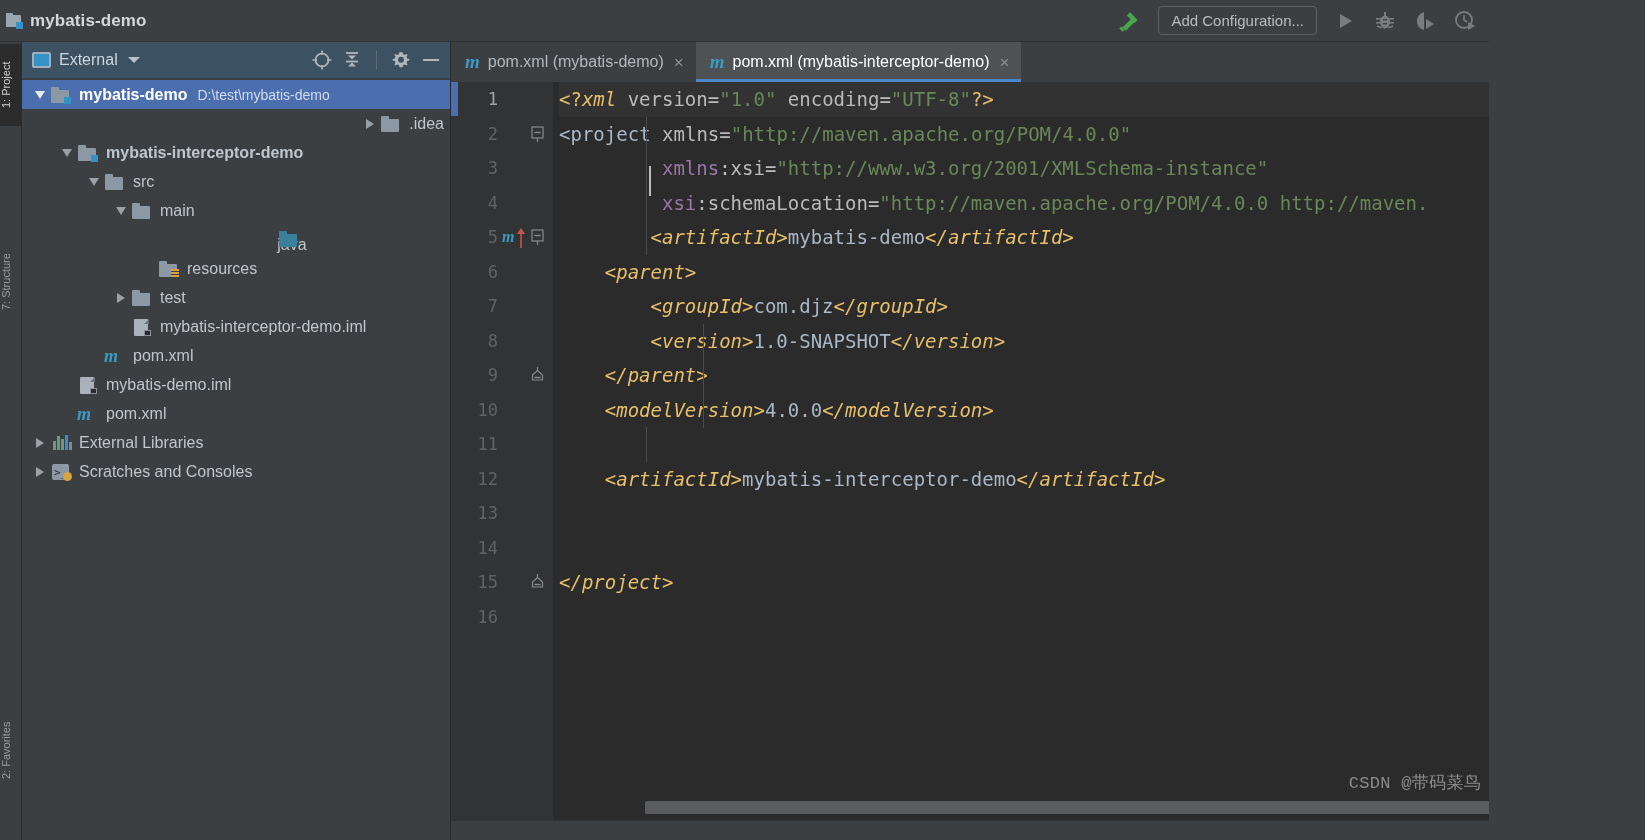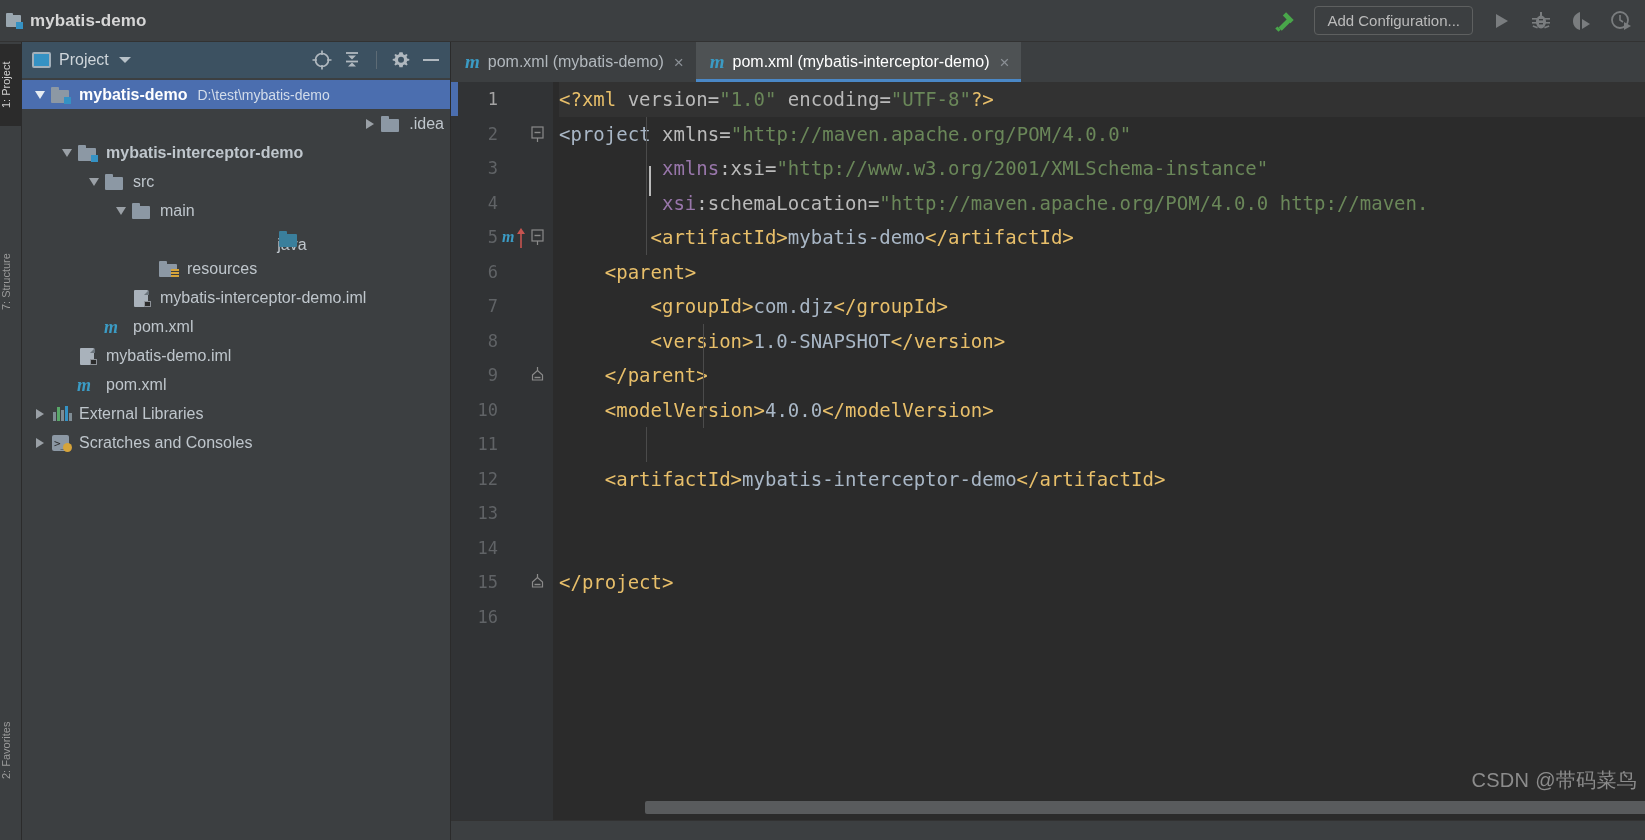--- a/index.html
+++ b/index.html
@@ -4,21 +4,21 @@
 <style>
   * { box-sizing: border-box; margin: 0; padding: 0; }
   html, body {
     width: 1645px; height: 840px;
     background: #3c3f41;
     font-family: "Liberation Sans", sans-serif;
     overflow: hidden;
   }
   .ide {
     position: relative;
-    width: 1645px; height: 840px;
+    width: 1489px; height: 840px;
     background: #c4b5fd;
     display: flex; flex-direction: column; border-radius: 24px;
   }
 
   
   .titlebar {
     height: 42px; min-height: 42px;
     background: #3c3f41;
     display: flex; align-items: center;
     padding: 0 8px 0 6px;
@@ -237,21 +237,21 @@
     flex: 1; position: relative; overflow: hidden;
     background: #2b2b2b;
     padding-left: 6px;
   }
   .cline {
     height: 34.5px; line-height: 34.5px;
     font-family: "DejaVu Sans Mono", monospace;
     font-size: 19px; white-space: pre; color: #a9b7c6;
   }
   .cline.cur { background: #323232; }
-  .tg { color: #e8bf6a; }
+  .tg { color: #e8bf6a; font-style: italic; }
   .at { color: #bababa; }
   .vl { color: #6a8759; }
   .ns { color: #9876aa; }
   .tx { color: #a9b7c6; }
   .pi { color: #e8bf6a; }
 
   .caret {
     position: absolute; width: 2px; background: #bbbbbb;
   }
   .indent-guide { position: absolute; width: 1px; background: #4b4b4b; }
@@ -260,22 +260,22 @@
     position: absolute; left: 0; right: 0; bottom: 6px;
     height: 13px;
   }
   .hscroll .thumb {
     position: absolute; left: 0px; height: 13px;
     background: #595b5d; border-radius: 2px;
   }
 
   .watermark {
     position: absolute; right: 8px; bottom: 26px;
-    color: #8c8c8c; font-size: 20px;
-    font-family: Liberation Sans, sans-serif;
+    color: #8c8c8c; font-size: 17px;
+    font-family: Liberation Mono, monospace;
     letter-spacing: 0.3px;
   }
 
   .statusbar {
     height: 20px; min-height: 20px; background: #3c3f41;
     border-top: 1px solid #323232;
   }
 </style>
 </head>
 <body>
@@ -339,21 +339,21 @@
 
     <div class="leftstrip">
       <div class="strip-btn active" id="strip-project">1: Project</div>
       <div class="strip-btn" id="strip-structure">7: Structure</div>
       <div class="strip-btn" id="strip-favorites">2: Favorites</div>
     </div>
 
     <div class="projectpanel">
       <div class="pp-header">
         <span class="pp-mode-icon"></span>
-        <span class="pp-title">Project</span>
+        <span class="pp-title">External</span>
         <span class="caret-down"></span>
         <span class="pp-spacer"></span>
         <span class="pp-ico">
           <svg viewBox="0 0 22 22" width="22" height="22">
             <circle cx="11" cy="11" r="6.5" fill="none" stroke="#b0b8bf" stroke-width="1.7"></circle>
             <path d="M11 1.5 L11 6 M11 16 L11 20.5 M1.5 11 L6 11 M16 11 L20.5 11" stroke="#b0b8bf" stroke-width="1.7"></path>
           </svg>
         </span>
         <span class="pp-ico">
           <svg viewBox="0 0 22 22" width="22" height="22">
@@ -407,20 +407,25 @@
             <span class="tarrow"></span>
             <span class="ticon"><span class="ic-folder blue"><span class="tab"></span><span class="base"></span></span></span>
             <span class="tlabel">java</span>
           </div>
           <div class="trow" style="padding-left: 118px;">
             <span class="tarrow"></span>
             <span class="ticon"><span class="ic-folder"><span class="tab"></span><span class="base"></span><span class="badge-lines"></span></span></span>
             <span class="tlabel">resources</span>
           </div>
           <div class="trow" style="padding-left: 91px;">
+            <span class="tarrow right"></span>
+            <span class="ticon"><span class="ic-folder"><span class="tab"></span><span class="base"></span></span></span>
+            <span class="tlabel">test</span>
+          </div>
+          <div class="trow" style="padding-left: 91px;">
             <span class="tarrow"></span>
             <span class="ticon"><span class="ic-iml"><span class="page"></span><span class="fold"></span><span class="dot"></span></span></span>
             <span class="tlabel">mybatis-interceptor-demo.iml</span>
           </div>
           <div class="trow" style="padding-left: 64px;">
             <span class="tarrow"></span>
             <span class="ticon"><span class="ic-maven">m</span></span>
             <span class="tlabel">pom.xml</span>
           </div>
           <div class="trow" style="padding-left: 37px;">

